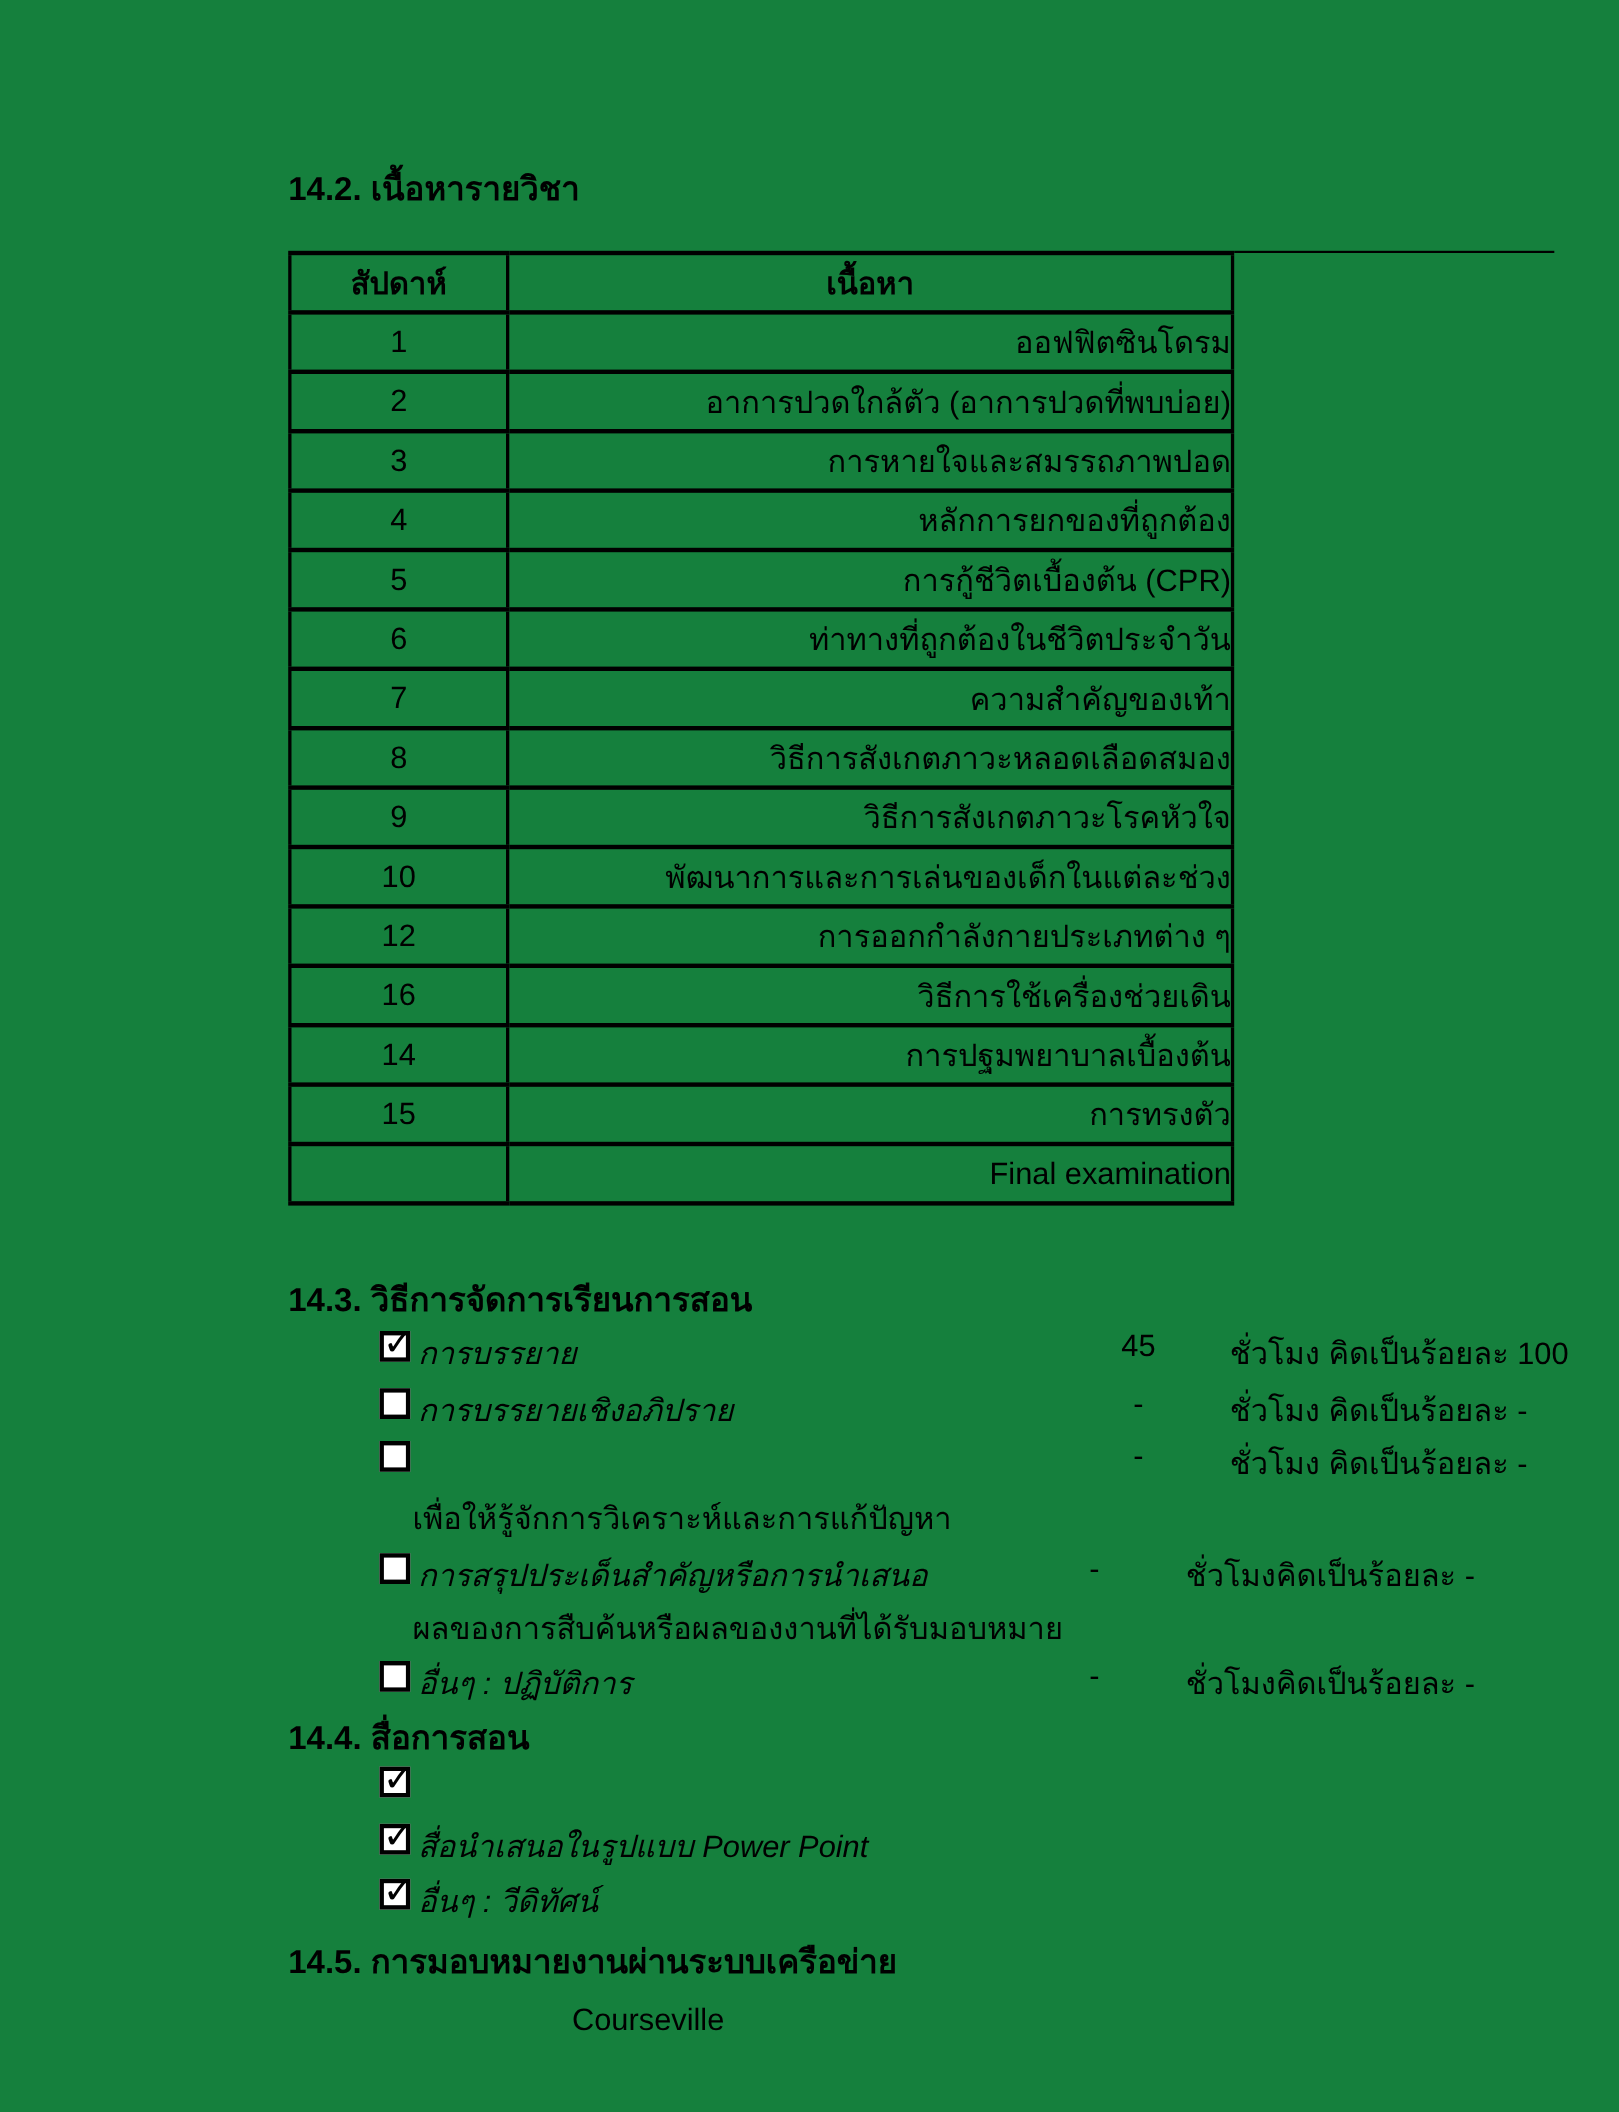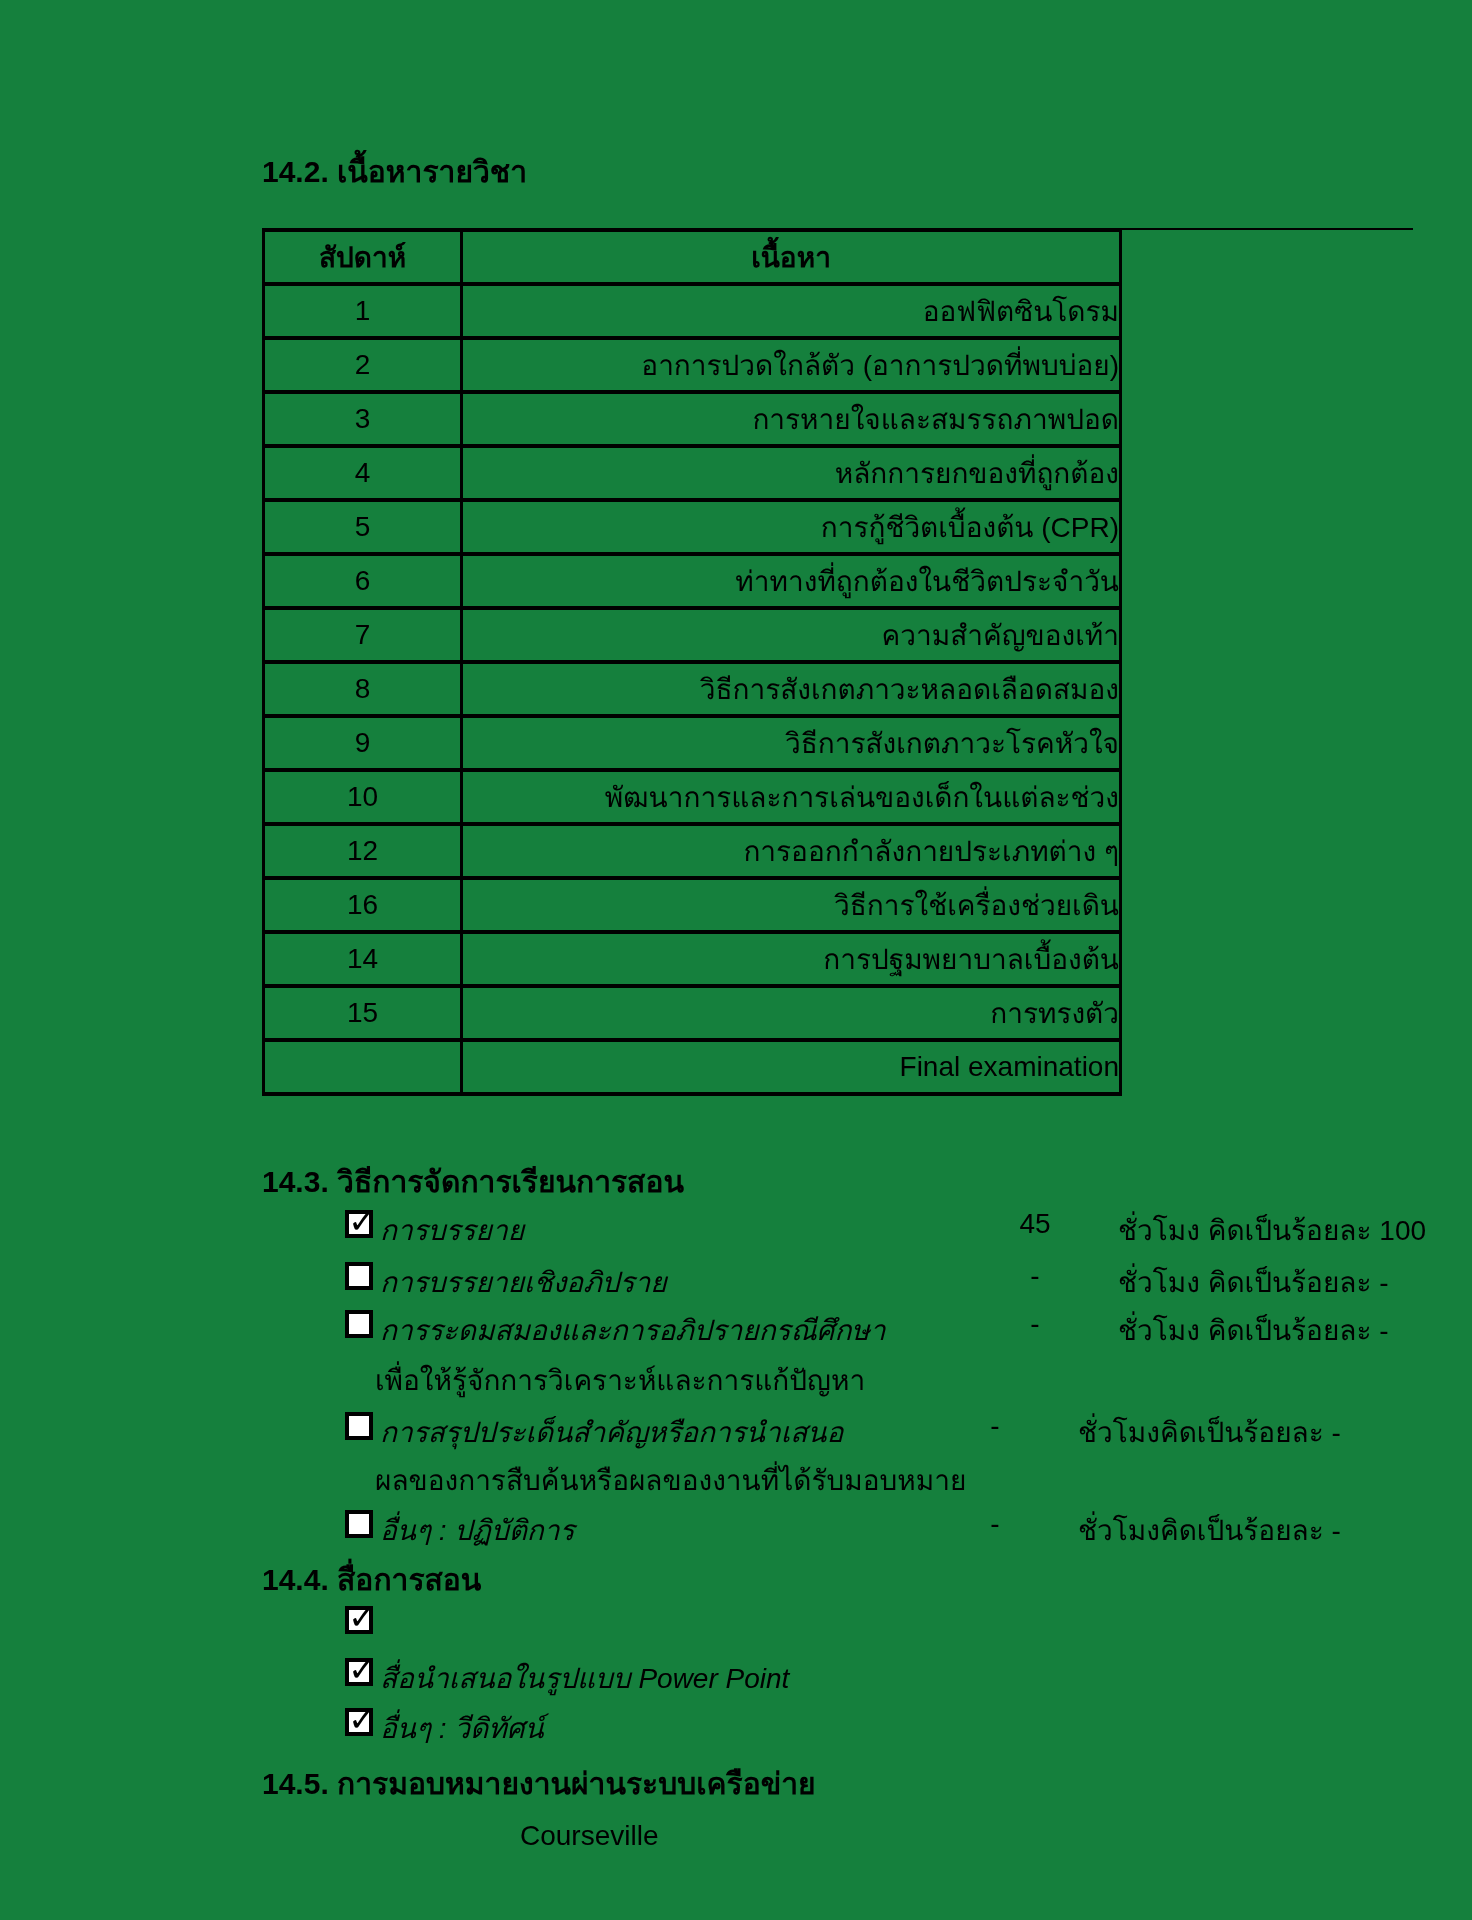--- a/index.html
+++ b/index.html
@@ -144,21 +144,20 @@
       </span>
     <span class="label">การบรรยายเชิงอภิปราย</span>
     <span class="hours">-</span>
     <span class="unit">ชั่วโมง คิดเป็นร้อยละ -</span>
   </div>
 
   <div class="check-row" style="top:1310px">
     <span class="checkbox">
         <span class="mark"></span>
       </span>
-    <span class="label">การระดมสมองและการอภิปรายกรณีศึกษา</span>
     <span class="hours">-</span>
     <span class="unit">ชั่วโมง คิดเป็นร้อยละ -</span>
   </div>
   <div class="cont-row" style="top:1358px">เพื่อให้รู้จักการวิเคราะห์และการแก้ปัญหา</div>
 
   <div class="check-row alt" style="top:1412px">
     <span class="checkbox">
         <span class="mark"></span>
       </span>
     <span class="label">การสรุปประเด็นสำคัญหรือการนำเสนอ</span>

